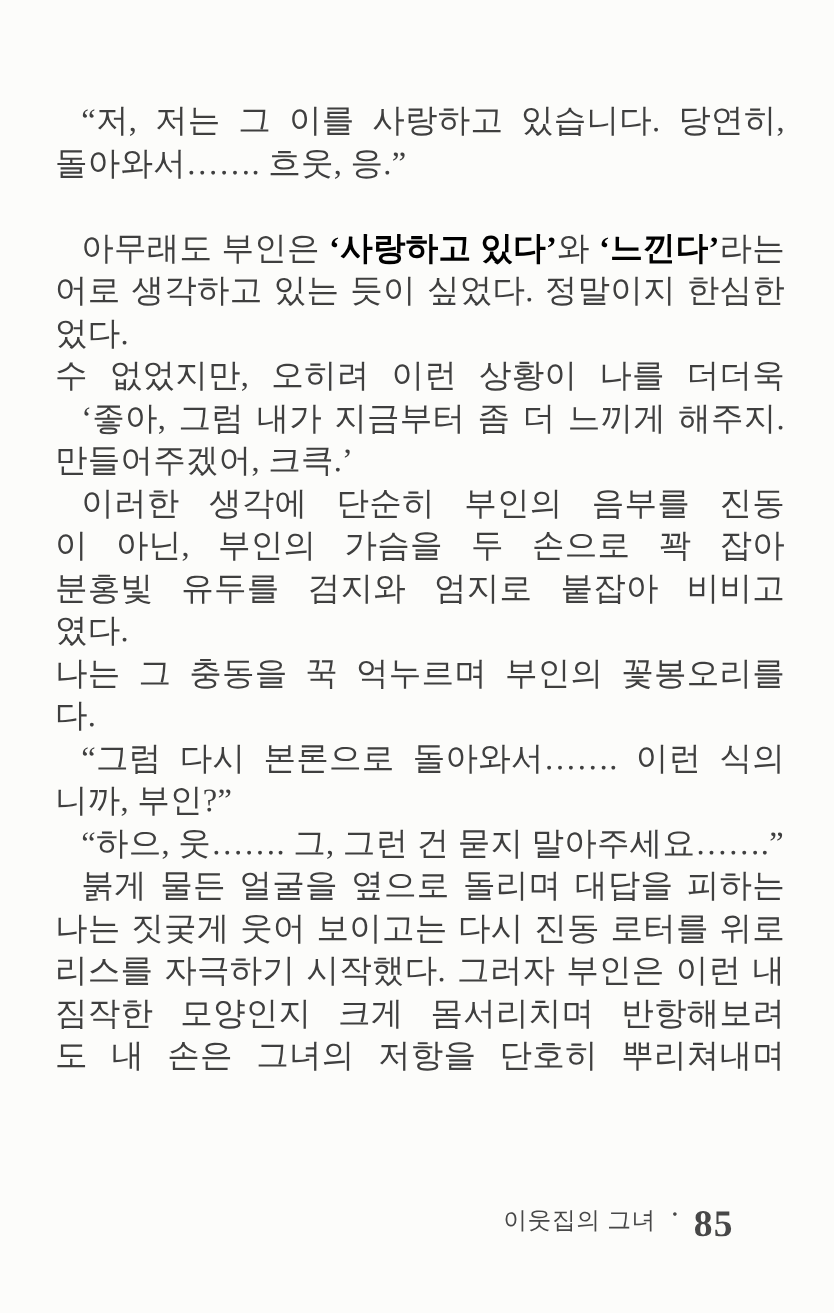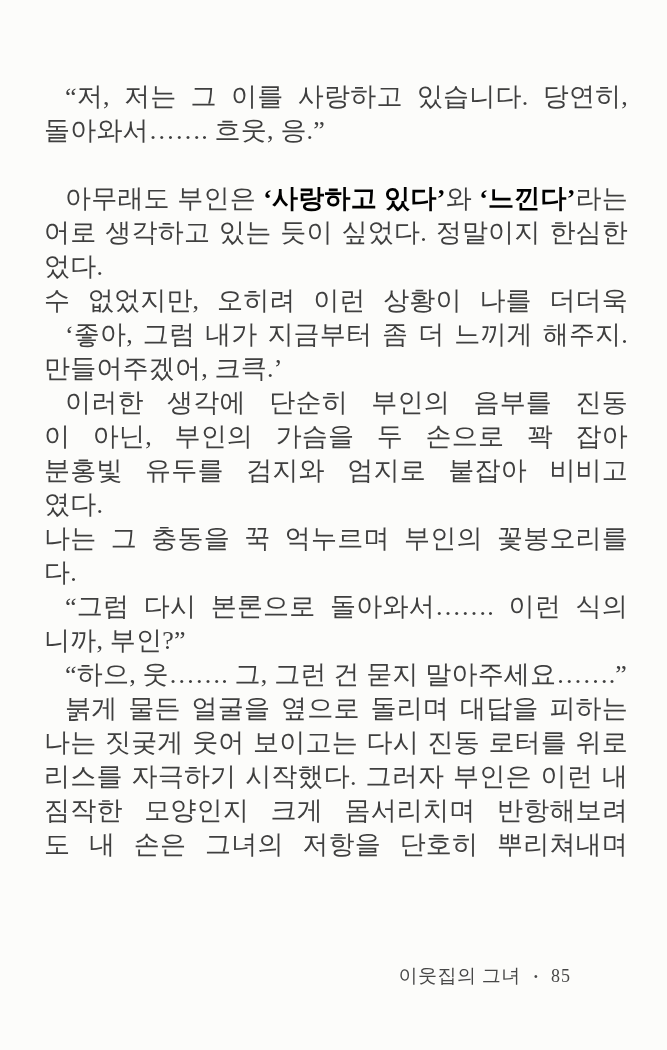--- a/index.html
+++ b/index.html
@@ -48,38 +48,38 @@
   .line b {
     font-weight: bold;
     color: #000000;
   }
   .gap {
     height: 34px;
   }
   .footer {
     position: absolute;
     top: 963px;
-    right: 96px;
+    right: 80px;
     font-size: 19px;
     color: #474747;
     display: flex;
-    align-items: center;
   }
   .footer .title {
     letter-spacing: 0.5px;
   }
   .footer .dot {
     font-size: 12px;
     margin: 0 13px;
     position: relative;
     top: 1px;
   }
   .footer .num {
-    font-size: 18px;
+    font-size: 30px;
     letter-spacing: 1px;
+    font-weight: bold;
   }
 </style>
 </head>
 <body>
 
 <div class="page">
 
   <div class="text-block">
     <p class="line j indent">“저, 저는 그 이를 사랑하고 있습니다. 당연히, 느끼고 있다고</p>
     <p class="line">돌아와서……. 흐웃, 응.”</p>

